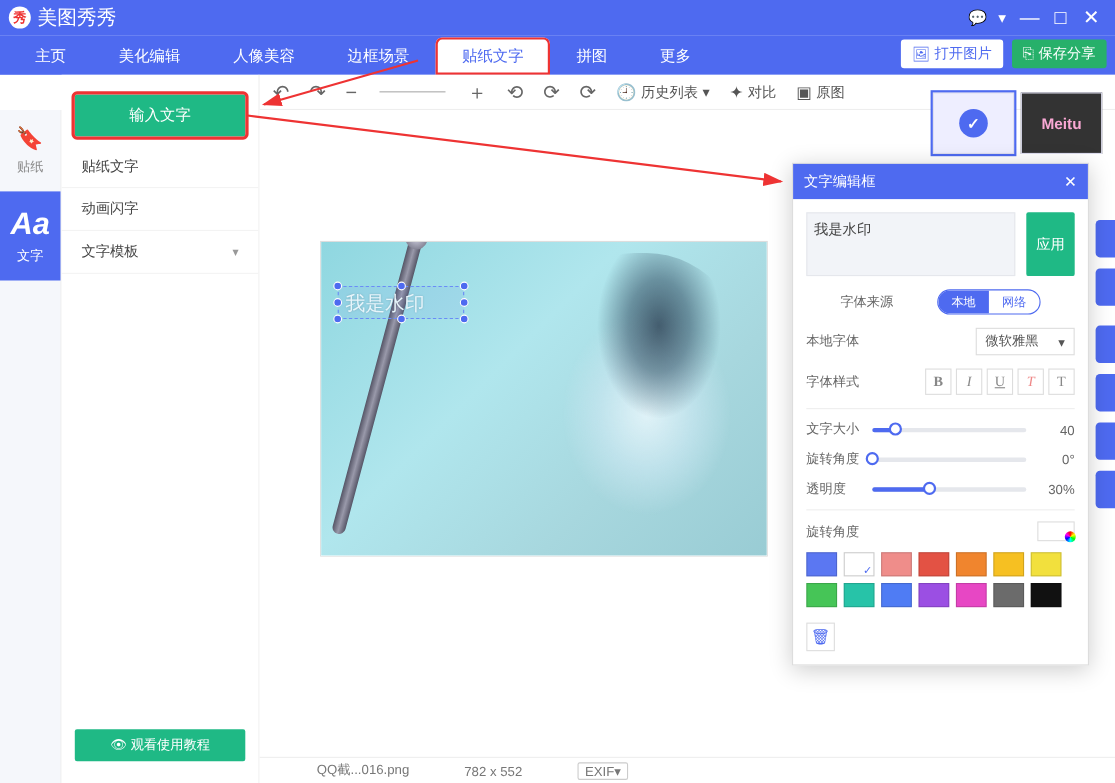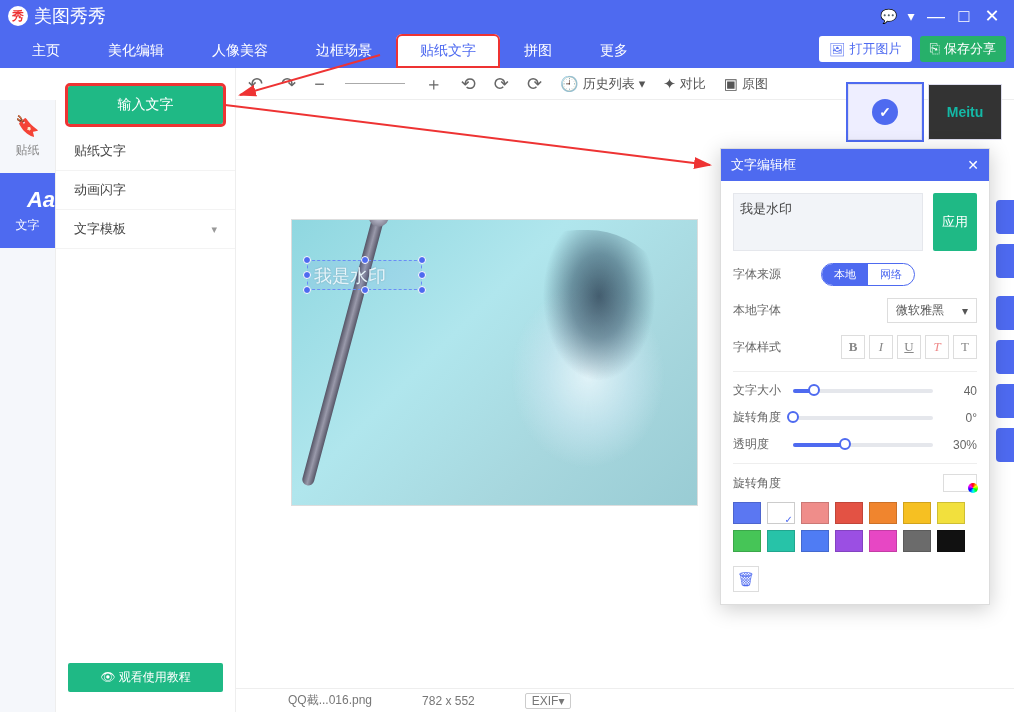--- a/index.html
+++ b/index.html
@@ -28,21 +28,21 @@
   .toolbar .tool-item { display:flex; align-items:center; gap:4px; cursor:pointer; }
   .toolbar .tool-icon { font-size:15px; }
   .toolbar .mini { font-size:18px; line-height:1; cursor:pointer; color:#666; }
   .zoom-line { width:60px; height:1px; background:#aaa; margin:0 2px; }
 
   
   .left-rail { position:absolute; left:0; top:100px; bottom:0; width:56px; background:#f5f7fb; border-right:1px solid #eee; display:flex; flex-direction:column; align-items:center; }
   .rail-item { width:100%; padding:14px 0; text-align:center; color:#888; font-size:12px; cursor:pointer; }
   .rail-item.active { background:#4e6af0; color:#fff; }
   .rail-icon { font-size:20px; display:block; margin-bottom:4px; }
-  .rail-aa { font-size:22px; font-weight:bold; display:block; margin-bottom:4px; font-style:italic;text-align:right; }
+  .rail-aa { font-size:28px; font-weight:bold; display:block; margin-bottom:4px; font-style:italic; }
 
   
   .left-panel { position:absolute; left:56px; top:68px; bottom:0; width:180px; background:#fff; border-right:1px solid #eee; padding-top:10px;}
   .btn-input-text { margin: 8px 12px; background:#1fb985; color:#fff; text-align:center; padding:10px 0; border-radius:2px; font-size:14px; cursor:pointer; outline:3px solid #e33; outline-offset:0;}
   .panel-link { padding:10px 18px; font-size:13px; color:#444; border-bottom:1px solid #f3f3f3; cursor:pointer; display:flex; align-items:center; justify-content:space-between;}
   .panel-link .chev { font-size:11px; color:#999; }
   .tutorial-btn { position:absolute; bottom:20px; left:12px; right:12px; background:#1fb985; color:#fff; padding:6px 0; text-align:center; border-radius:2px; font-size:12px; cursor:pointer; }
 
   
   .canvas-area { position:absolute; left:236px; right:0; top:100px; bottom:0; background:#fff; }
@@ -62,21 +62,21 @@
   .statusbar { position:absolute; left:236px; right:0; bottom:0; height:24px; border-top:1px solid #eee; display:flex; align-items:center; font-size:12px; color:#777; padding:0 12px; gap:30px; justify-content:flex-start;}
   .statusbar .fname { margin-left:40px; }
   .statusbar .dims { margin-left:20px; }
   .statusbar .exif { border:1px solid #ccc; padding:0 6px; border-radius:2px; margin-left:20px; cursor:pointer;}
 
   
   .right-thumbs { position:absolute; right:0; top:80px; width:170px; display:flex; flex-wrap:wrap; gap:6px; padding:4px; }
   .thumb-big { width:74px; height:56px; background:#eef; border:1px solid #dde; display:flex; align-items:center; justify-content:center; font-size:14px; color:#999; font-weight:bold; cursor:pointer; position:relative;}
   .thumb-big.sel { outline:2px solid #4e6af0; }
   .thumb-big .check { position:absolute; width:26px; height:26px; border-radius:50%; background:#4e6af0; color:#fff; display:flex; align-items:center; justify-content:center; font-size:14px;}
-  .thumb-big.dark { background:#333; color:#14b8a6; }
+  .thumb-big.dark { background:#333; color:#f9a8d4; }
   .side-tab { position:absolute; right:0; width:18px; height:34px; background:#4e6af0; border-radius:4px 0 0 4px; }
   .side-tab.t1{top:200px;} .side-tab.t2{top:244px;} .side-tab.t3{top:296px;} .side-tab.t4{top:340px;} .side-tab.t5{top:384px;} .side-tab.t6{top:428px;}
 
   
   .editor-pop { position:absolute; right:24px; top:148px; width:270px; background:#fff; box-shadow:0 4px 20px rgba(0,0,0,0.2); border:1px solid #ddd; z-index:100;}
   .editor-head { background:#4e6af0; color:#fff; font-size:13px; padding:7px 10px; display:flex; align-items:center; justify-content:space-between;}
   .editor-head .close{ cursor:pointer; font-size:14px; }
   .editor-body { padding:12px; }
   .editor-row { display:flex; align-items:center; gap:10px; margin-bottom:12px; font-size:12px; color:#666;}
   .editor-textarea { flex:1; height:58px; background:#f2f4f8; border:1px solid #e5e7ec; padding:6px; font-size:13px; resize:none; color:#444;}
@@ -225,21 +225,21 @@
 <div class="editor-pop">
   <div class="editor-head">
     <span>文字编辑框</span>
     <span class="close">✕</span>
   </div>
   <div class="editor-body">
     <div class="editor-row">
       <textarea class="editor-textarea" style="">我是水印</textarea>
       <div class="btn-apply">应用</div>
     </div>
-    <div class="editor-row" style="justify-content:flex-start;gap:40px;">
+    <div class="editor-row" style="justify-content:center;gap:40px;">
       <span>字体来源</span>
       <div class="pill-group">
         <div class="pill active">本地</div>
         <div class="pill">网络</div>
       </div>
     </div>
     <div class="editor-row" style="justify-content:space-between;">
       <span>本地字体</span>
       <div class="select-box">
           <span>微软雅黑</span>

